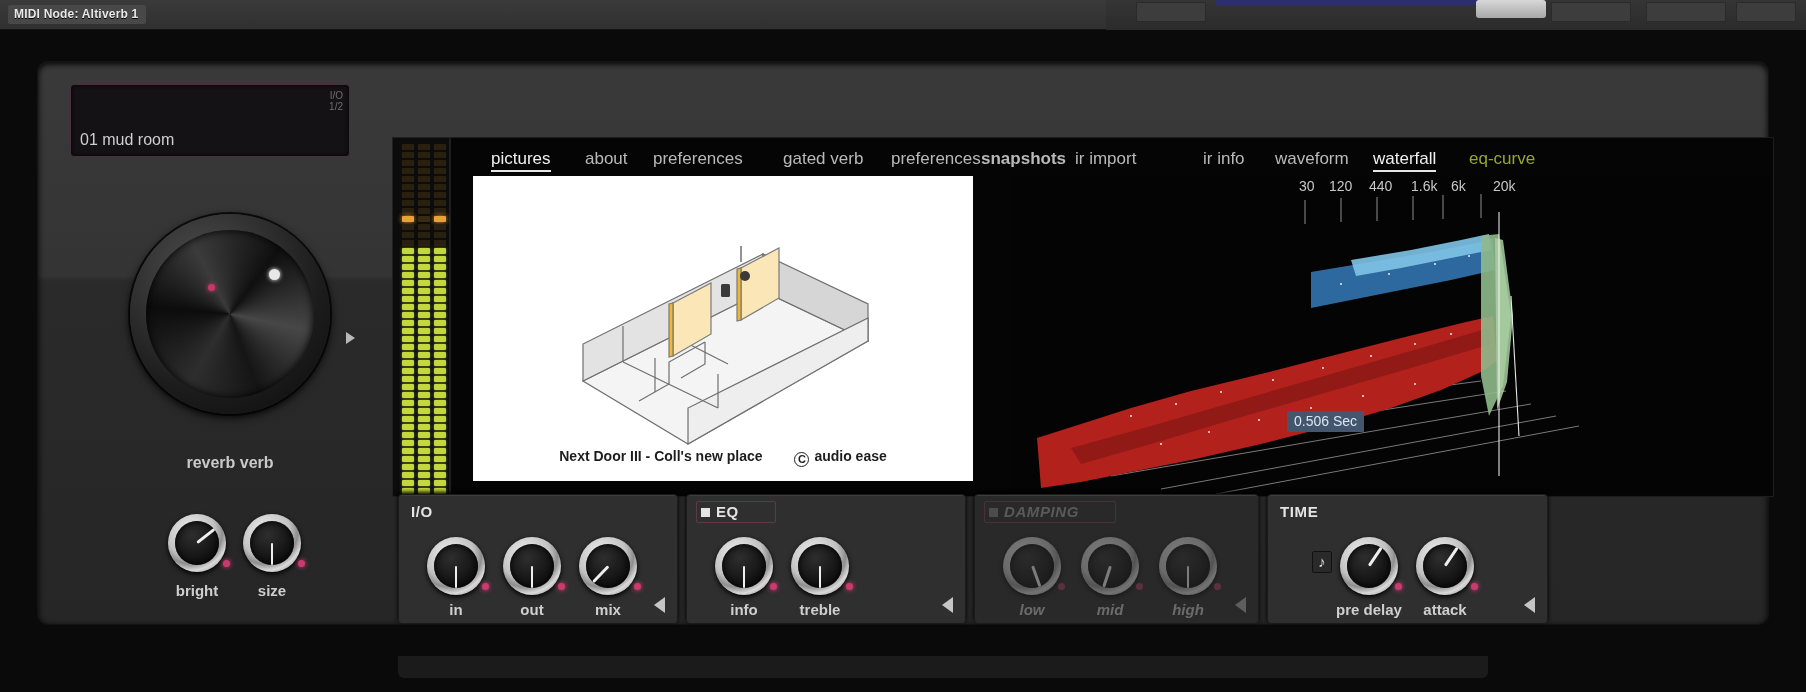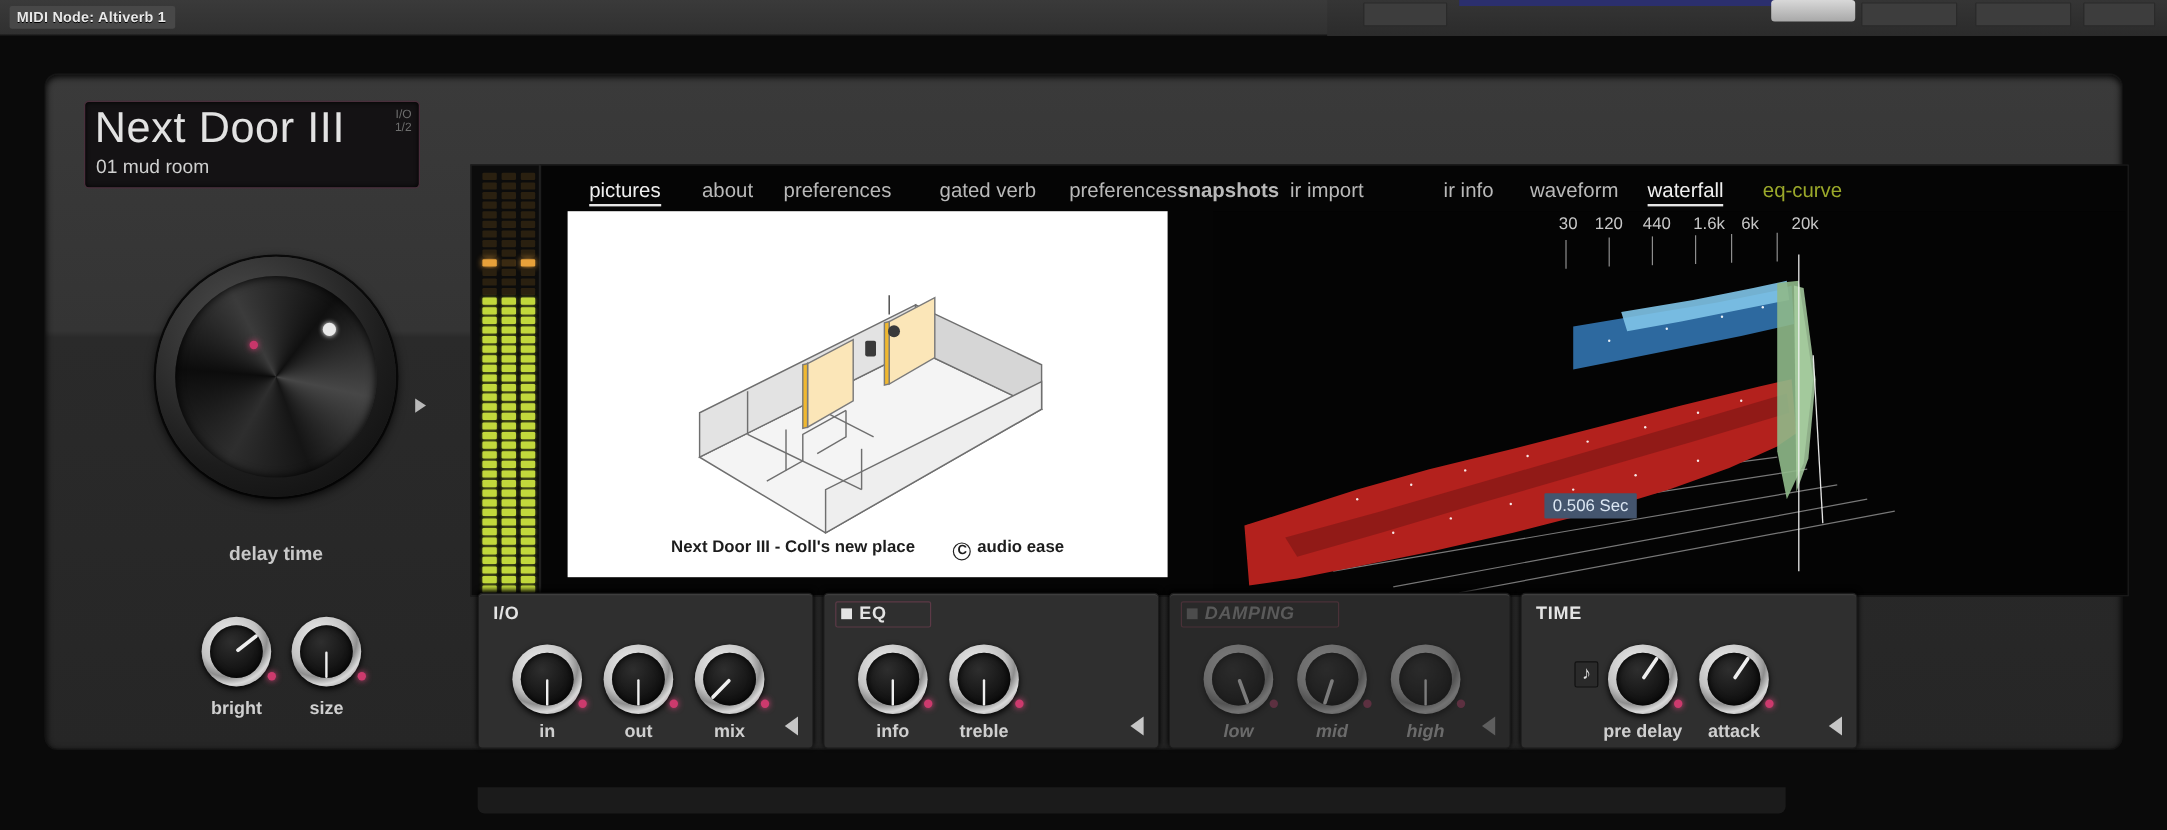--- a/index.html
+++ b/index.html
@@ -133,36 +133,35 @@
     <div class="seg" style="left:630px;width:60px;"></div>
     <div id="tb-knob"></div>
   </div>
   <div class="tb-label">MIDI Node: Altiverb 1</div>
 </div>
 
 <div id="plugin">
  <div id="bezel">
 
   <div id="presetbox">
-    <div id="preset-name">Next Door III</div>
     <div id="preset-sub">01 mud room</div>
     <div id="io-badge">
       <span>I/O</span>
       <span>1/2</span>
     </div>
   </div>
 
   <div id="bigknob-wrap">
     <div id="bigknob-ring"></div>
     <div id="bigknob-face"></div>
     <div id="bigknob-dot"></div>
     <div id="bigknob-pointer"></div>
   </div>
   <div id="bigknob-led"></div>
-  <div id="reverbtime-label">delay time</div>
+  <div id="reverbtime-label">reverb verb</div>
 
   <div id="left-knobs">
         <div class="sknob" style="left: 130px; top: 452px;">
           <div class="cap">
             <div class="ind" style="transform: rotate(-128deg);"></div>
           </div>
         </div>
         <div class="kled" style="left: 185px; top: 498px;"></div>
         <div class="klabel" style="left: 109px; top: 520px; width: 100px;">bright</div>
         <div class="sknob" style="left: 205px; top: 452px;">

